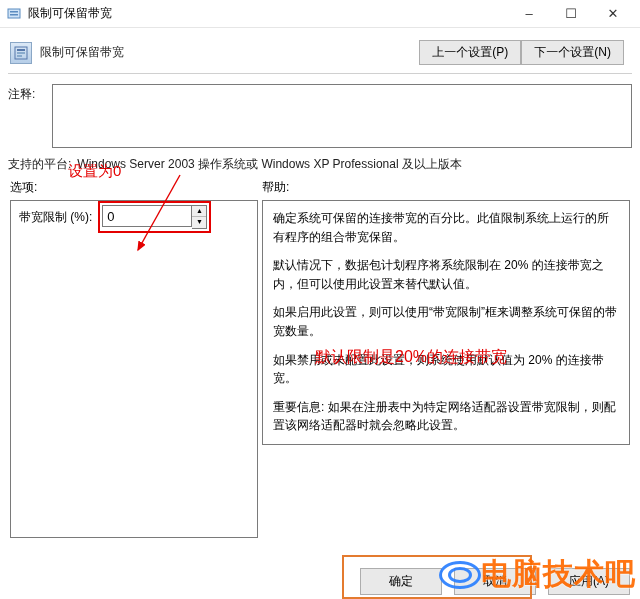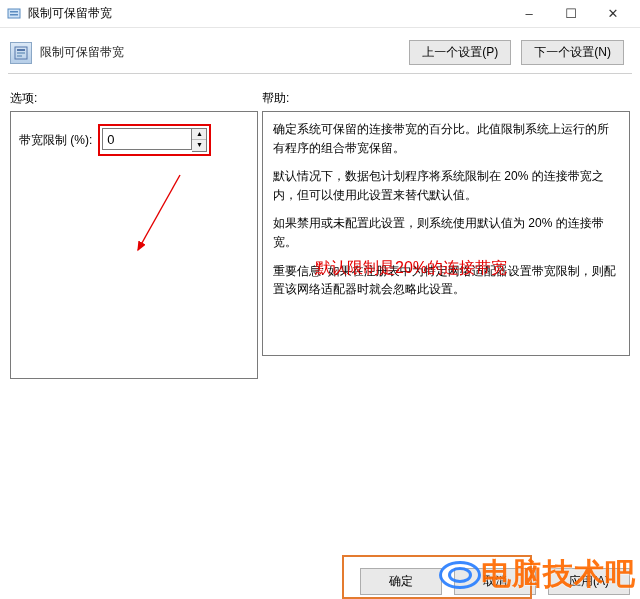--- a/index.html
+++ b/index.html
@@ -41,21 +41,21 @@
     gap: 8px;
   }
   .dlg-header .hicon {
     width: 22px; height: 22px;
     border: 1px solid #8aa7c6;
     background: linear-gradient(#dbe8f6,#b6cee8);
     display: inline-flex; align-items: center; justify-content: center;
     font-size: 12px;
   }
   .dlg-header .title { flex: 1; font-size: 12px; color: #222; }
-  .nav-btns { display: flex; gap: 10px; margin-right: 6px; justify-content: space-between;}
+  .nav-btns { display: flex; margin-right: 6px; justify-content: space-between;}
   .btn {
     border: 1px solid #adadad;
     background: #e9e9e9;
     padding: 3px 12px;
     font-size: 12px;
     font-family: inherit;
     cursor: default;
     min-width: 100px;
     text-align: center;
   }
@@ -84,22 +84,22 @@
   .support-row .lbl { color:#222; }
   .support-row .val { color:#222; }
   .red-text { color:#e40000; font-size: 15px; font-weight: 400; position:absolute;}
   .split-labels { display: flex; padding: 6px 10px 4px 10px; }
   .split-labels .l { flex: 0 0 252px; }
   .split-labels .r { flex: 1; }
   .split-body { display: flex; padding: 0 10px 0 10px; gap: 4px; }
   .opt-panel {
     flex: 0 0 248px;
     border: 1px solid #7a7a7a;
-    height: 268px;
-    padding: 12px 8px;
+    height: 338px;
+    padding: 0 8px;
     position: relative;
   }
   .help-panel {
     flex: 1;
     border: 1px solid #7a7a7a;
     height: 245px;
     padding: 8px 10px;
     overflow: hidden;
     line-height: 1.55;
     position: relative;
@@ -185,20 +185,31 @@
   <span class="title">限制可保留带宽</span>
   <div class="nav-btns">
     <button class="btn">上一个设置(P)</button>
     <button class="btn">下一个设置(N)</button>
   </div>
 </div>
 <div class="rule"></div>
 
 <div class="mainrow">
 
+  <div class="right-col">
+    <div class="comment-row">
+      <span class="lbl">注释:</span>
+      <textarea class="textarea" value="" style=""></textarea>
+    </div>
+    <div class="support-row" style="position:relative">
+      <span class="lbl">支持的平台:</span>
+      <span class="val">Windows Server 2003 操作系统或 Windows XP Professional 及以上版本</span>
+      <span class="red-text" style="left:60px; top:6px;">设置为0</span>
+    </div>
+  </div>
 </div>
 
 <div class="split-labels">
   <span class="l">选项:</span>
   <span class="r">帮助:</span>
 </div>
 
 <div class="split-body">
   <div class="opt-panel">
     <div class="opt-row">
@@ -208,20 +219,21 @@
         <span class="spin-btns">
           <div>▲</div>
           <div>▼</div>
         </span>
       </span>
     </div>
   </div>
   <div class="help-panel">
     <p>确定系统可保留的连接带宽的百分比。此值限制系统上运行的所有程序的组合带宽保留。</p>
     <p>默认情况下，数据包计划程序将系统限制在 20% 的连接带宽之内，但可以使用此设置来替代默认值。</p>
+    <p>如果启用此设置，则可以使用“带宽限制”框来调整系统可保留的带宽数量。</p>
     <span class="help-red" style="left:52px; top:108px;margin-top:36px;">默认限制是20%的连接带宽</span>
     <p>如果禁用或未配置此设置，则系统使用默认值为 20% 的连接带宽。</p>
     <p>重要信息: 如果在注册表中为特定网络适配器设置带宽限制，则配置该网络适配器时就会忽略此设置。</p>
   </div>
 </div>
 
 <svg class="arrow" style="left:60px; top:120px; width:150px; height:150px;">
   <defs>
     <marker id="ah" markerWidth="8" markerHeight="8" refX="6" refY="3" orient="auto">
       <path d="M0,0 L7,3 L0,6 Z" fill="#e40000"></path>

